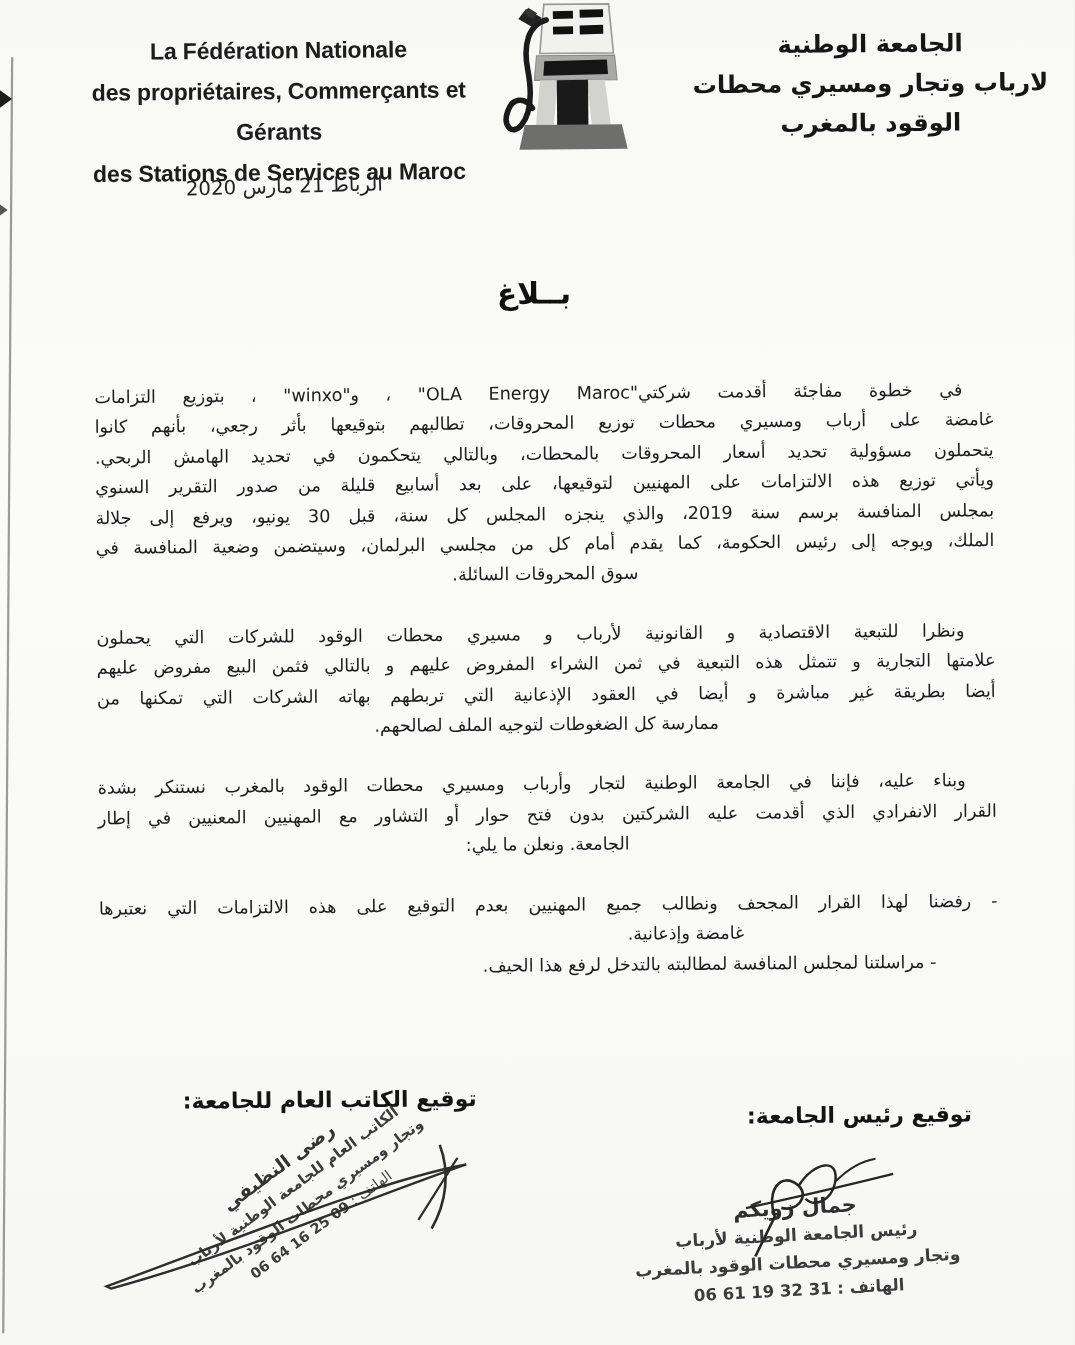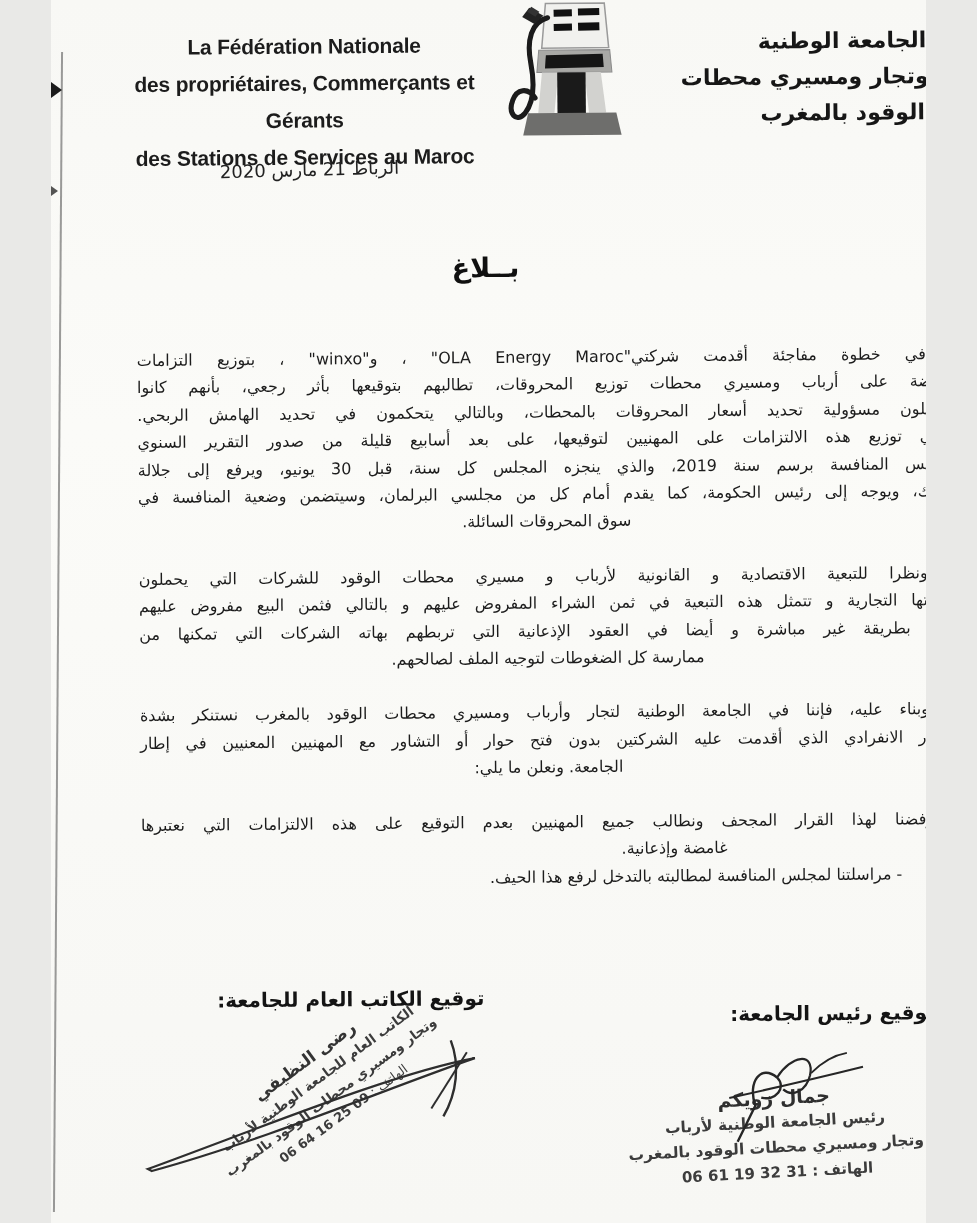--- a/index.html
+++ b/index.html
@@ -1,17 +1,17 @@
 <!DOCTYPE html>
 <html lang="ar"><head>
 <meta charset="utf-8">
 <style>
   html,body{margin:0;padding:0;background:#e9e9e7;}
   .page{
-    position:relative; width:875px; height:1223px; margin:0 auto;
+    position:relative; width:977px; height:1223px; margin:0 auto;
     background:linear-gradient(180deg,#f8f8f5 0%,#fbfbf8 35%,#f7f7f4 100%);
     overflow:hidden;
     font-family:"DejaVu Sans", sans-serif;
     color:#1d1d1d;
   }
   .content{position:absolute; inset:0; transform:rotate(-0.5deg);}
   
   .edge-line{position:absolute; left:6px; top:52px; width:2px; height:1160px;
     background:#4b4b4b; opacity:.55; transform:rotate(.4deg);}
   .notch{position:absolute; left:0; width:0; height:0; border-style:solid;}

